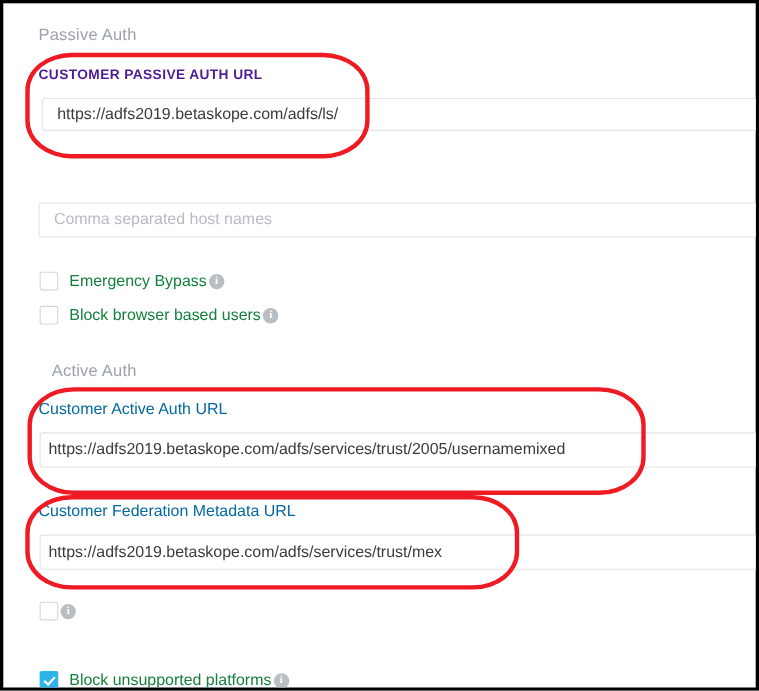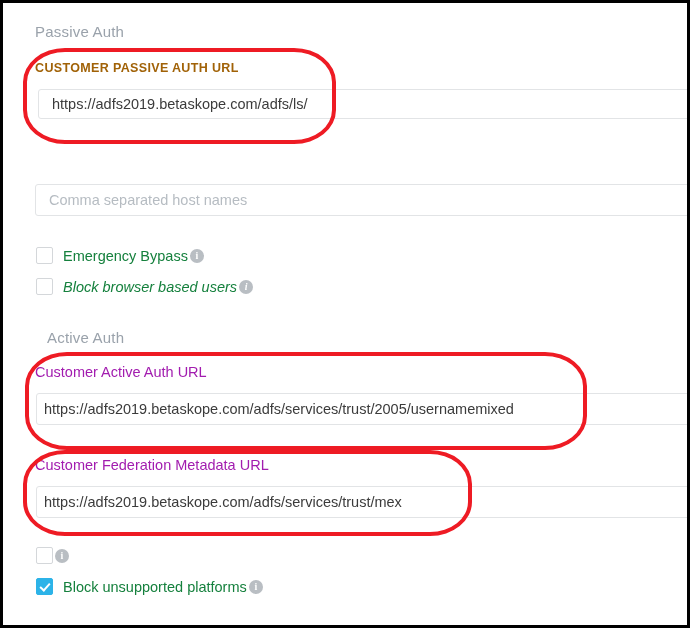--- a/index.html
+++ b/index.html
@@ -37,30 +37,30 @@
     color: #9aa2ab;
     letter-spacing: 0.2px;
     white-space: nowrap;
   }
 
   
   .field-label-upper {
     position: absolute;
     font-size: 12.5px;
     font-weight: 700;
-    color: #a16207;
+    color: #4c1d95;
     letter-spacing: 0.35px;
     white-space: nowrap;
   }
 
   
   .field-label-dark {
     position: absolute;
     font-size: 14.5px;
-    color: #a21caf;
+    color: #0369a1;
     white-space: nowrap;
   }
 
   
   .text-input {
     position: absolute;
     box-sizing: border-box;
     background: #ffffff;
     border: 1px solid #e2e4e6;
     border-radius: 3px;
@@ -150,42 +150,42 @@
 
 
     <input class="text-input" type="text" style="left: 32px; top: 181px; width: 683px; height: 32px; padding: 0px 13px;" placeholder="Comma separated host names">
 
     <div class="check-row" style="left:33px; top:244px;">
       <span class="cbox"></span>
       <span class="check-label">Emergency Bypass</span>
       <span class="info-icon">i</span>
     </div>
 
-    <div class="check-row" style="left:33px; top:275px;font-style:italic;">
+    <div class="check-row" style="left:33px; top:275px;">
       <span class="cbox"></span>
       <span class="check-label">Block browser based users</span>
       <span class="info-icon">i</span>
     </div>
 
     <div class="section-heading" style="left:44px; top:326px;">Active Auth</div>
 
     <div class="field-label-dark" style="left:32px; top:361px;">Customer Active Auth URL</div>
 
     <input class="text-input" type="text" style="left: 33px; top: 390px; width: 682px; height: 32px; padding: 0px 7px;" value="https://adfs2019.betaskope.com/adfs/services/trust/2005/usernamemixed">
 
     <div class="field-label-dark" style="left:32px; top:454px;">Customer Federation Metadata URL</div>
 
     <input class="text-input" type="text" style="left: 33px; top: 483px; width: 682px; height: 32px; padding: 0px 7px;" value="https://adfs2019.betaskope.com/adfs/services/trust/mex">
 
     <div class="check-row" style="left:33px; top:544px;">
       <span class="cbox"></span>
       <span class="info-icon">i</span>
     </div>
 
-    <div class="check-row" style="left:33px; top:575px;">
+    <div class="check-row" style="left:33px; top:607px;">
       <span class="cbox checked"></span>
       <span class="check-label">Block unsupported platforms</span>
       <span class="info-icon">i</span>
     </div>
 
     <div class="annot" style="left:20px; top:45px; width:305px; height:88px;"></div>
 
     <div class="annot" style="left:22px; top:349px; width:554px; height:90px;"></div>
 
     <div class="annot" style="left:20px; top:447px; width:441px; height:78px;"></div>

